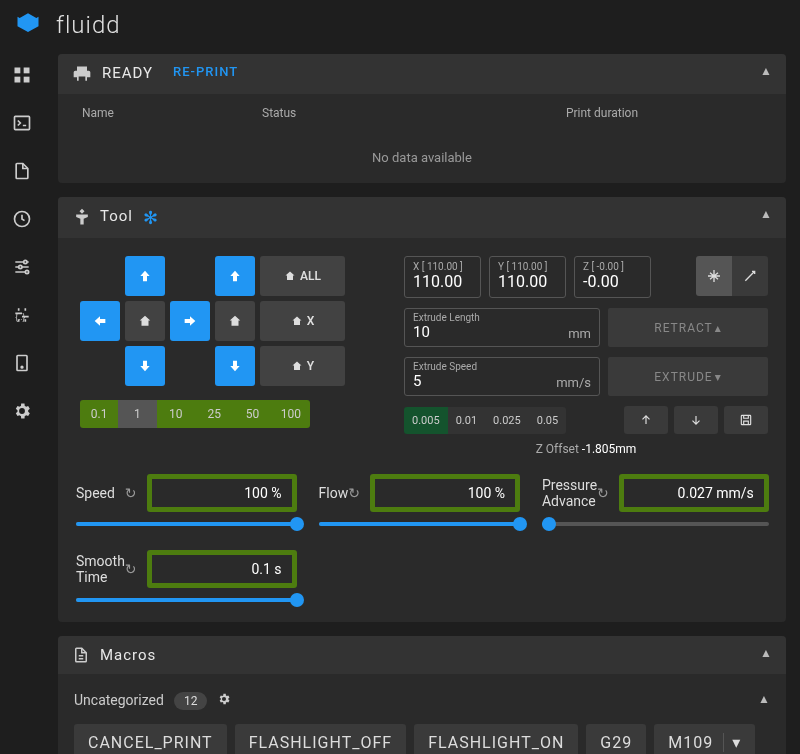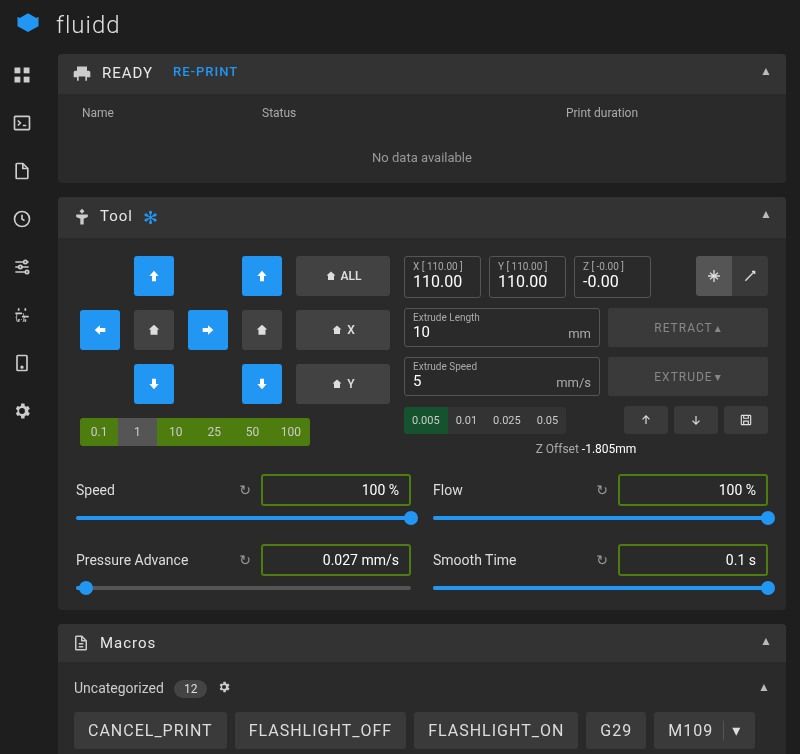--- a/index.html
+++ b/index.html
@@ -19,21 +19,21 @@
 .spacer { flex:1; }
 .chev { color:#bbb; cursor:pointer; font-size:12px; }
 .btn-dark { background:#3a3a3a; border:none; color:#ddd; padding:7px 13px; border-radius:3px; font-size:11px; letter-spacing:1px; cursor:pointer; font-weight:500; }
 .thead { display:flex; padding:12px 24px; font-size:12px; color:#aaa; }
 .thead .c1 { width:180px; }
 .thead .c2 { width:180px; }
 .thead .c3 { flex:1; text-align:center; }
 .nodata { text-align:center; padding:18px; color:#999; font-size:13px; }
 .tool-body { padding:18px; display:flex; gap:18px; }
 .tool-left { width:310px; }
-.jog-grid { display:grid; grid-template-columns:repeat(6,40px); grid-template-rows:repeat(3,40px); gap:14px; margin-bottom:14px; margin-left:4px; }
+.jog-grid { display:grid; grid-template-columns:repeat(6,40px); grid-template-rows:repeat(3,40px); gap:5px; margin-bottom:14px; margin-left:4px; }
 .jog-grid > div { border-radius:3px; display:flex; align-items:center; justify-content:center; cursor:pointer; font-size:12px; font-weight:600; }
 .blue { background:#2196f3; color:#fff; }
 .grey { background:#424242; color:#ddd; }
 .empty { background:transparent; cursor:default; }
 .dist-row { display:flex; gap:0; margin-left:4px; width:230px; }
 .dist-row > div { flex:1; text-align:center; padding:7px 0; background:#4d7c0f; color:#ccc; font-size:12px; cursor:pointer; }
 .dist-row > div:first-child { border-radius:3px 0 0 3px; }
 .dist-row > div:last-child { border-radius:0 3px 3px 0; }
 .dist-row > div.sel { background:#555; }
 .tool-right { flex:1; }
@@ -50,26 +50,26 @@
 .ebox .unit { flex:1; text-align:right; font-size:13px; color:#aaa; }
 .wide-btn { width:160px; background:#3a3a3a; color:#888; border:none; border-radius:2px; font-size:12px; letter-spacing:1px; cursor:pointer; display:flex; align-items:center; justify-content:center; gap:2px; }
 .zoff-row { display:flex; gap:8px; margin-top:10px; align-items:center; }
 .zgrp { display:flex; }
 .zgrp > div { background:#333; padding:7px 8px; font-size:11px; color:#ccc; cursor:pointer; }
 .zgrp > div:first-child { border-radius:3px 0 0 3px; background:#14532d; }
 .zgrp > div:last-child { border-radius:0 3px 3px 0; }
 .zsave { display:flex; gap:6px; margin-left:auto; }
 .zsave .sq2 { width:44px; height:28px; background:#3a3a3a; border-radius:3px; display:flex; align-items:center; justify-content:center; color:#ddd; cursor:pointer; }
 .zoff-lbl { text-align:center; margin-top:8px; font-size:12px; color:#aaa; }
-.sliders { padding:0 18px 20px 18px; display:grid; grid-template-columns:1fr 1fr; column-gap:22px; row-gap:24px; }
+.sliders { padding:0 18px 20px 18px; display:grid; grid-template-columns:1fr 1fr 1fr; column-gap:22px; row-gap:24px; }
 .sld { }
 .sld-top { display:flex; align-items:center; margin-bottom:10px; }
 .sld-lbl { font-size:14px; color:#ddd; }
 .sld-reset { margin-left:auto; margin-right:10px; color:#999; cursor:pointer; }
-.sld-val { background:#2a2a2a; border:2px solid #4d7c0f; border-radius:3px; padding:6px 10px; min-width:150px; text-align:right; font-size:14px; color:#fff; }
+.sld-val { background:#2a2a2a; border:5px solid #4d7c0f; border-radius:3px; padding:6px 10px; min-width:150px; text-align:right; font-size:14px; color:#fff; }
 .sld-track { height:4px; background:#555; border-radius:2px; position:relative; }
 .sld-fill { position:absolute; left:0; top:0; bottom:0; background:#2196f3; border-radius:2px; }
 .sld-thumb { position:absolute; top:50%; transform:translate(-50%,-50%); width:14px; height:14px; background:#2196f3; border-radius:50%; }
 .macro-body { padding:12px 16px; }
 .macro-cat { display:flex; align-items:flex-start; gap:10px; padding:6px 0 14px 0; }
 .pill { background:#444; border-radius:10px; padding:2px 10px; font-size:12px; color:#ddd; }
 .macro-btns { display:flex; gap:8px; flex-wrap:wrap; }
 .mbtn { background:#3a3a3a; color:#ddd; padding:9px 14px; border-radius:3px; font-size:16px; letter-spacing:1px; cursor:pointer; display:flex; align-items:center; gap:6px; }
 svg { display:block; }
 </style>

